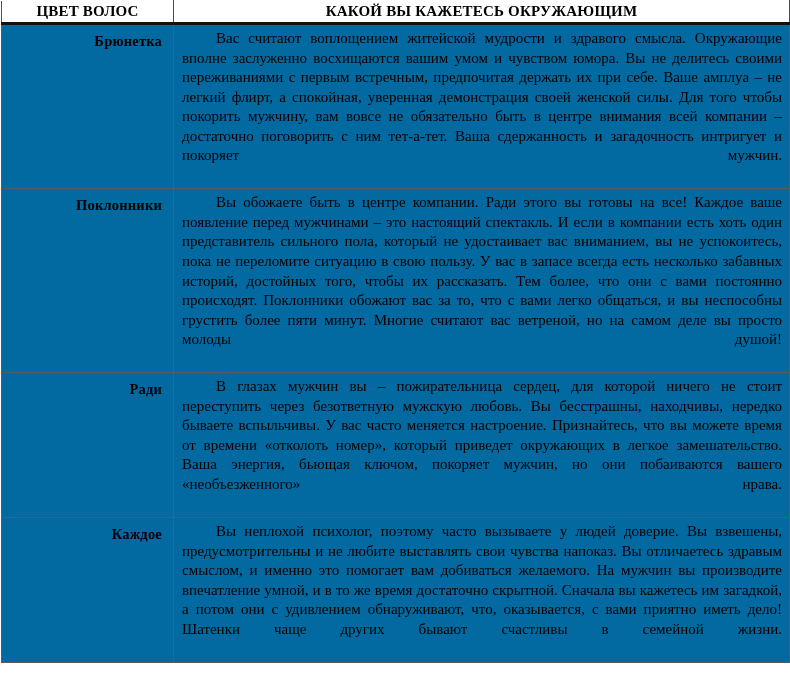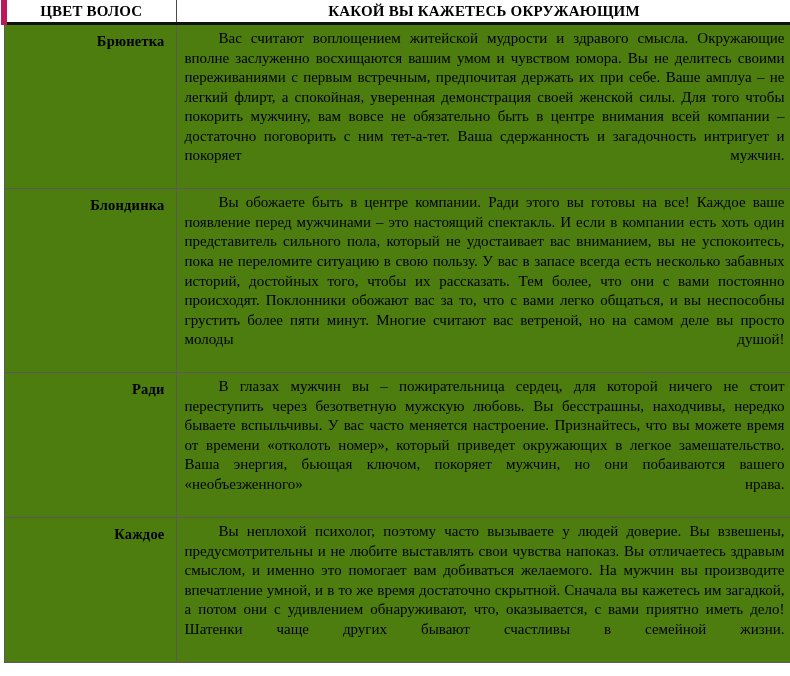--- a/index.html
+++ b/index.html
@@ -42,28 +42,28 @@
     line-height: 18px;
     text-align: center;
     letter-spacing: 0.2px;
     border-left: 1px solid #4a4a4a;
     border-right: 1px solid #4a4a4a;
     border-top: 1px solid #ffffff;
     border-bottom: 3px solid #111111;
     vertical-align: middle;
     background: #ffffff;
   }
-  thead th.th-label { border-left: 6px solid #be185d; }
+  thead th.th-label { border-left: 1px solid #be185d; }
   thead th.th-desc  { border-right: 1px solid #4a4a4a; text-align: center; }
 
   
   tbody td {
     border: 1px solid #5a5a5a;
     vertical-align: top;
-    background: #4d7c0f;
+    background: #0369a1;
   }
   tbody td.cell-label {
     text-align: right;
     font-weight: bold;
     font-size: 14.5px;
     line-height: 18px;
     padding: 7px 11px 4px 4px;
     letter-spacing: 0.2px;
     white-space: nowrap;
   }
@@ -112,21 +112,21 @@
     <tbody>
 
       <tr>
         <td class="cell-label">Брюнетка</td>
         <td class="cell-desc">
           <p class="desc-text">Вас считают воплощением житейской мудрости и здравого смысла. Окружающие вполне заслуженно восхищаются вашим умом и чувством юмора. Вы не делитесь своими переживаниями с первым встречным, предпочитая держать их при себе. Ваше амплуа – не легкий флирт, а спокойная, уверенная демонстрация своей женской силы. Для того чтобы покорить мужчину, вам вовсе не обязательно быть в центре внимания всей компании – достаточно поговорить с ним тет-а-тет. Ваша сдержанность и загадочность интригует и покоряет мужчин.</p>
         </td>
       </tr>
 
       <tr>
-        <td class="cell-label">Блондинка</td>
+        <td class="cell-label">Поклонники</td>
         <td class="cell-desc">
           <p class="desc-text">Вы обожаете быть в центре компании. Ради этого вы готовы на все! Каждое ваше появление перед мужчинами – это настоящий спектакль. И если в компании есть хоть один представитель сильного пола, который не удостаивает вас вниманием, вы не успокоитесь, пока не переломите ситуацию в свою пользу. У вас в запасе всегда есть несколько забавных историй, достойных того, чтобы их рассказать. Тем более, что они с вами постоянно происходят. Поклонники обожают вас за то, что с вами легко общаться, и вы неспособны грустить более пяти минут. Многие считают вас ветреной, но на самом деле вы просто молоды душой!</p>
         </td>
       </tr>
 
       <tr>
         <td class="cell-label">Ради</td>
         <td class="cell-desc">
           <p class="desc-text">В глазах мужчин вы – пожирательница сердец, для которой ничего не стоит переступить через безответную мужскую любовь. Вы бесстрашны, находчивы, нередко бываете вспыльчивы. У вас часто меняется настроение. Признайтесь, что вы можете время от времени «отколоть номер», который приведет окружающих в легкое замешательство. Ваша энергия, бьющая ключом, покоряет мужчин, но они побаиваются вашего «необъезженного» нрава.</p>
         </td>

